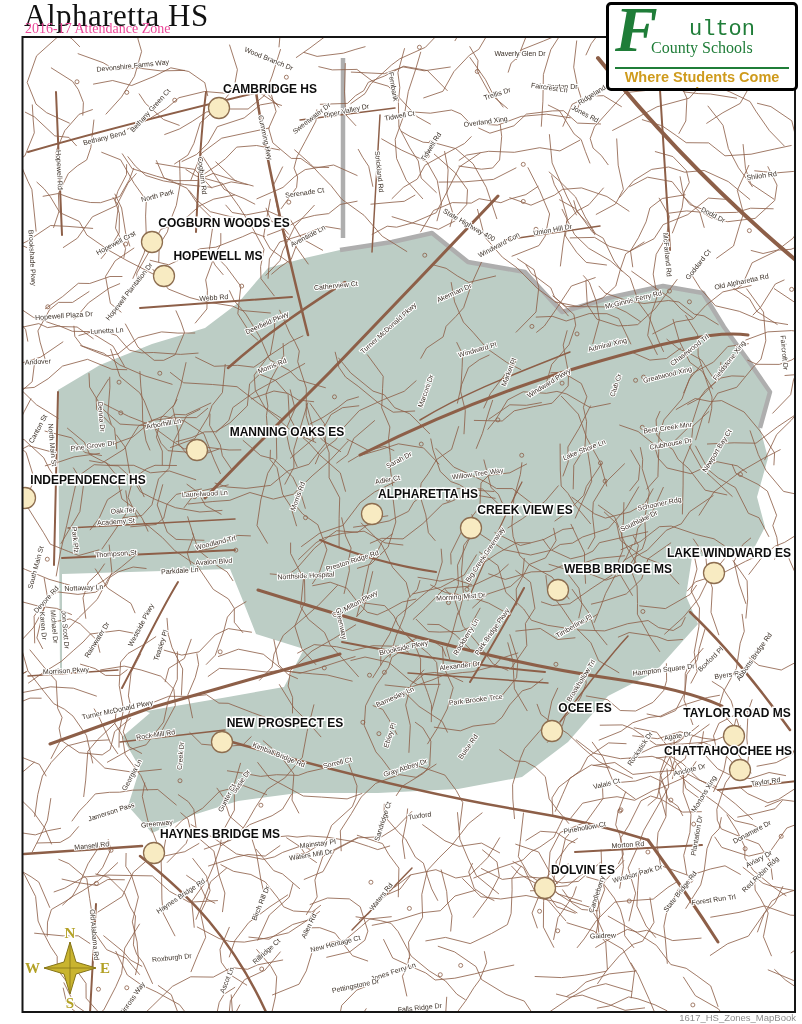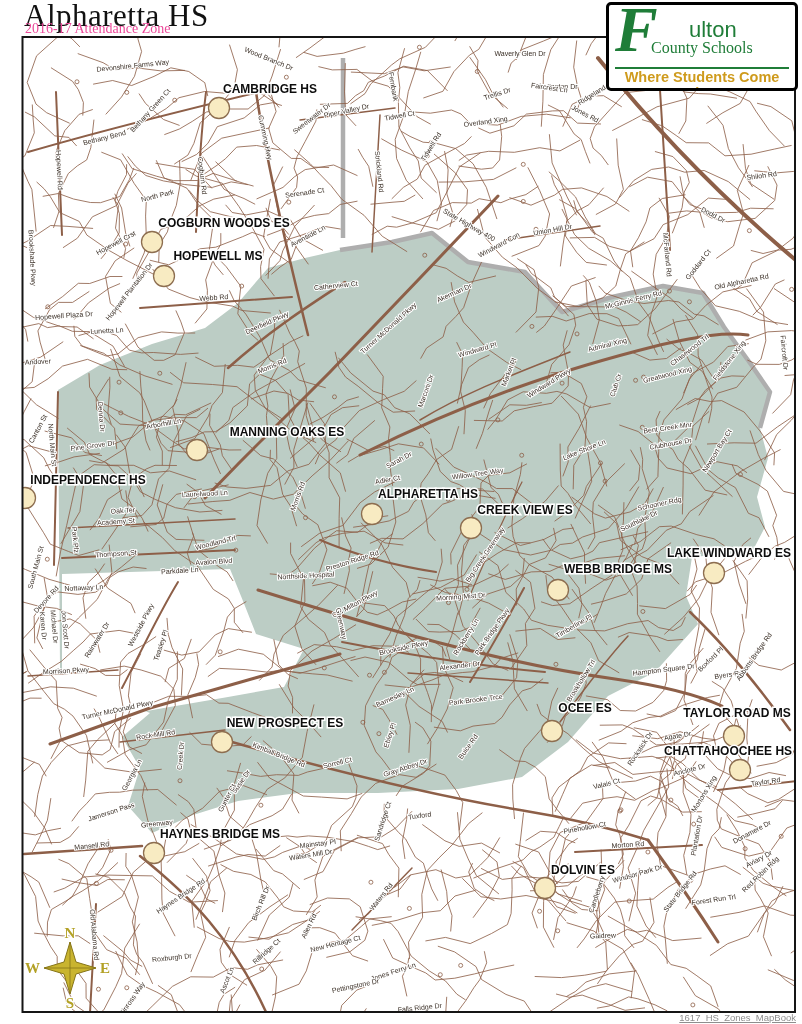--- a/index.html
+++ b/index.html
@@ -7,26 +7,26 @@
        font-family:"Liberation Sans",sans-serif;}
   .page-title{position:absolute;left:24px;top:0px;font-family:"Liberation Serif",serif;
        font-size:31px;color:#111;letter-spacing:.5px;z-index:4;line-height:1.0;}
   .page-subtitle{position:absolute;left:25px;top:21px;font-family:"Liberation Serif",serif;
        font-size:14px;color:#ec4899;z-index:4;}
   .map-svg{position:absolute;left:0;top:0;z-index:1;}
   .logo{position:absolute;left:606px;top:2px;width:192px;height:89px;background:#fff;
        border:3px solid #000;border-radius:5px;box-sizing:border-box;z-index:6;overflow:hidden;}
   .logo .big-f{position:absolute;left:6px;top:-12px;font-family:"Liberation Serif",serif;
        font-style:italic;font-size:64px;font-weight:bold;}
-  .logo .l1{position:absolute;left:80px;top:12px;font-family:Liberation Sans, sans-serif;font-size:22px;text-align:center;}
+  .logo .l1{position:absolute;left:80px;top:12px;font-family:Liberation Mono, monospace;font-size:22px;text-align:center;}
   .logo .l2{position:absolute;left:42px;top:34px;font-family:"Liberation Serif",serif;font-size:16px;}
   .logo .rule{position:absolute;left:6px;top:62px;width:174px;height:2px;}
   .logo .tagline{position:absolute;left:0px;top:64px;width:186px;text-align:center;
        font-size:14.5px;font-weight:bold;letter-spacing:0px;}
-  .footer-caption{position:absolute;top:1012px;right:6px;font-size:9.5px;color:#8e8e8e;z-index:5;text-decoration:underline;}
+  .footer-caption{position:absolute;top:1012px;right:6px;font-size:9.5px;color:#8e8e8e;z-index:5;}
 </style>
 </head>
 <body>
 
 <div class="page-title">Alpharetta HS</div>
 <div class="page-subtitle">2016-17 Attendance Zone</div>
 
 <svg id="map-svg" class="map-svg" width="802" height="1024" viewBox="0 0 802 1024">
     <defs>
       <clipPath id="mapclip">

